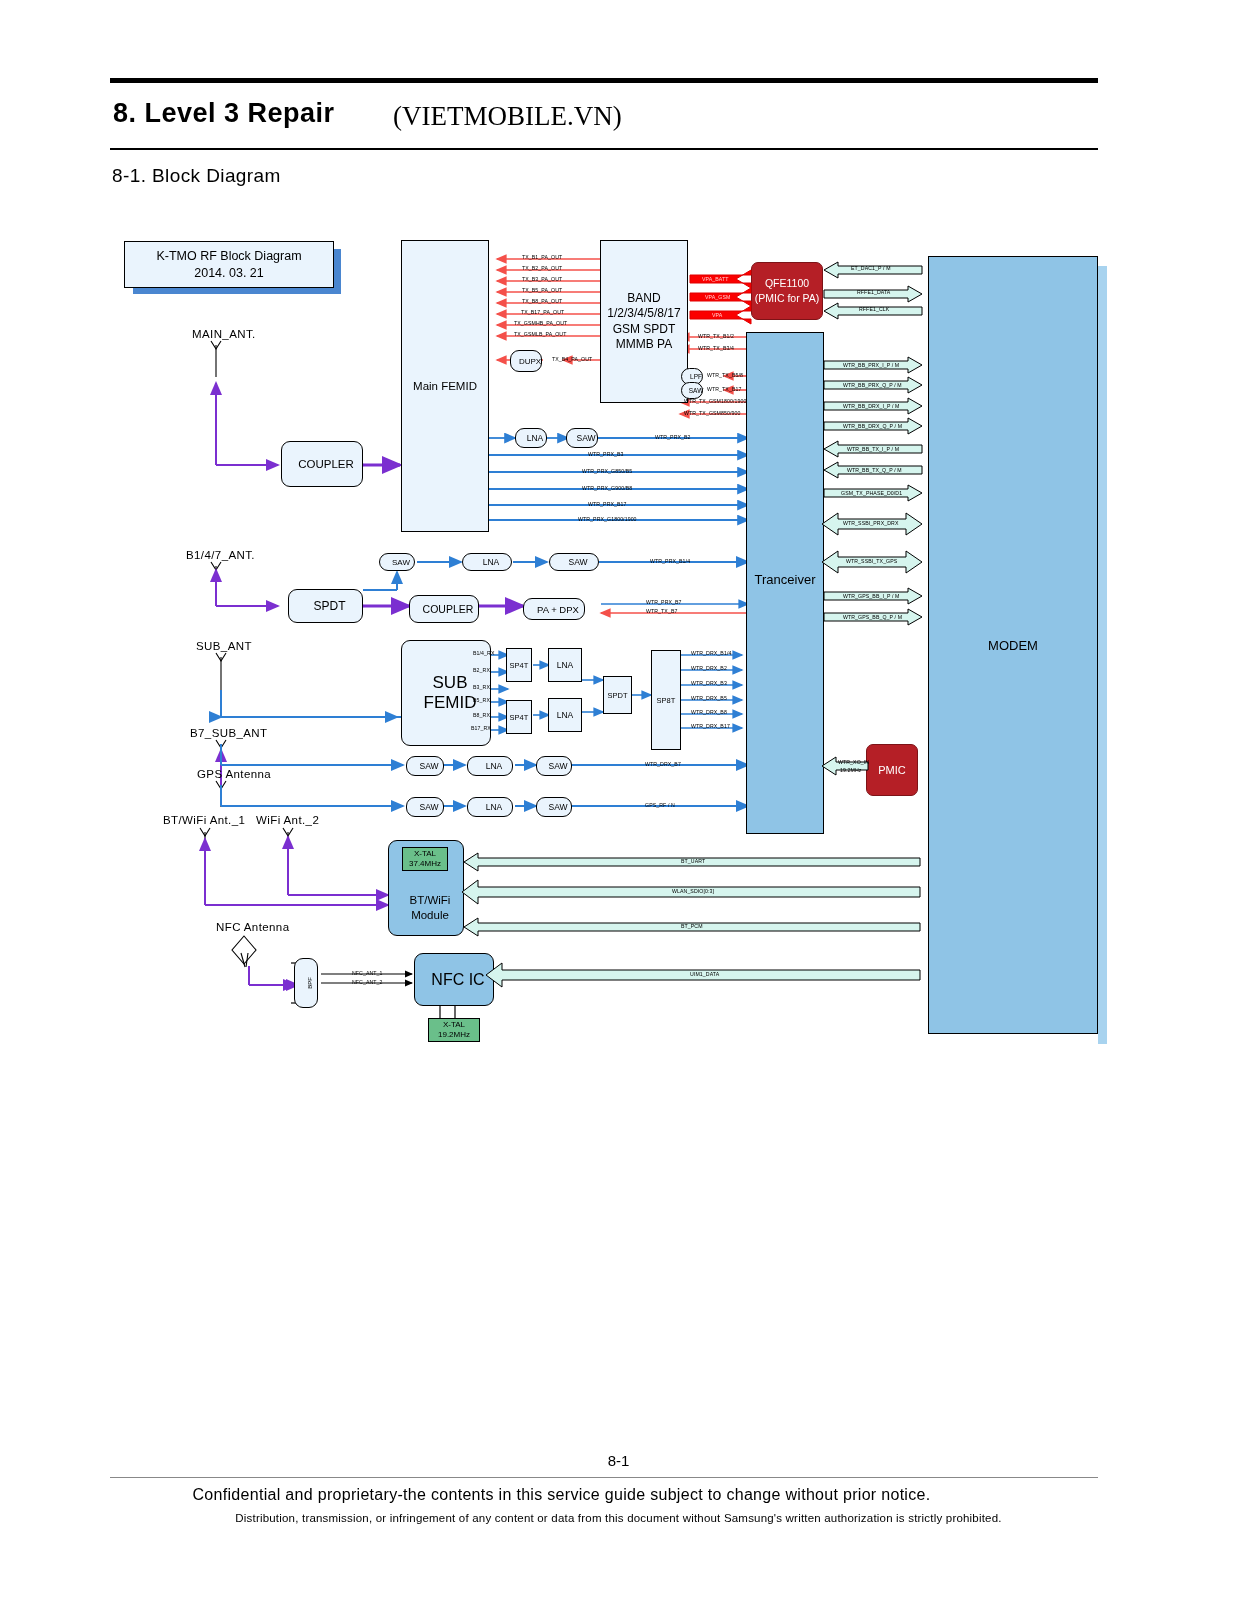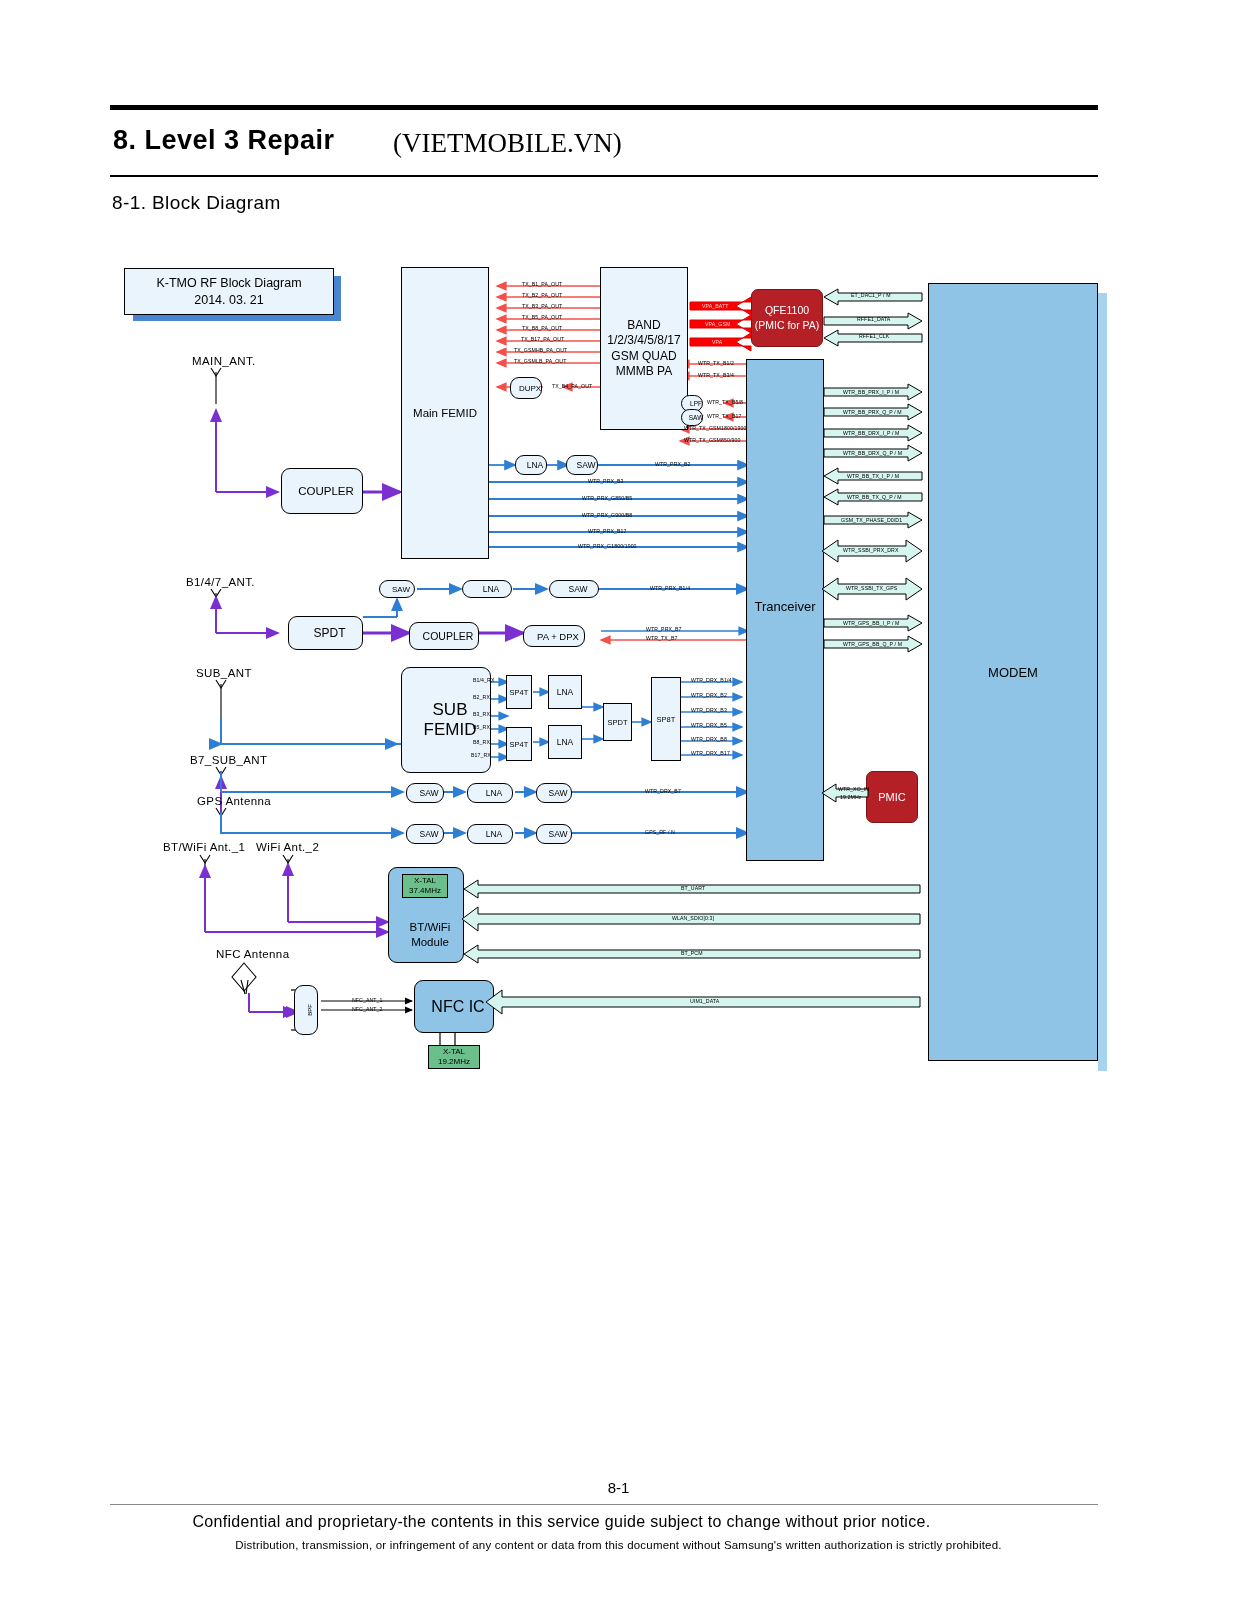--- a/index.html
+++ b/index.html
@@ -1,17 +1,17 @@
 <!DOCTYPE html>
 <html><head>
 <meta charset="utf-8">
 <style>
   html,body{margin:0;padding:0;background:#fff;}
   body{width:1237px;height:1600px;font-family:"Liberation Sans",sans-serif;color:#000;position:relative;overflow:hidden;}
-  .page{position:absolute;inset:0;margin-top:27px;}
+  .page{position:absolute;inset:0;}
 
   
   .hdr-rule-top{position:absolute;left:110px;top:78px;width:988px;height:5px;background:#000;}
   .hdr-rule-bot{position:absolute;left:110px;top:148px;width:988px;height:2px;background:#000;}
   .hdr-title{position:absolute;left:113px;top:98px;font-size:27px;font-weight:bold;letter-spacing:.5px;}
   .hdr-sub{position:absolute;left:393px;top:101px;font-family:"Liberation Serif",serif;font-size:27px;}
   .sec-title{position:absolute;left:112px;top:165px;font-size:19px;letter-spacing:.4px;}
 
   
   .pg-num{position:absolute;left:0;top:1452px;width:1237px;text-align:center;font-size:15px;}
@@ -240,21 +240,21 @@
   <div class="lbl-ant" style="left:197px;top:768px;text-align:right;">GPS Antenna</div>
   <div class="lbl-ant" style="left:163px;top:814px;">BT/WiFi Ant._1</div>
   <div class="lbl-ant" style="left:256px;top:814px;">WiFi Ant._2</div>
   <div class="lbl-ant" style="left:216px;top:921px;">NFC Antenna</div>
 
   <div class="blk b-lblue" style="left:401px;top:240px;width:88px;height:292px;font-size:11.5px;">Main FEMID</div>
 
   <div class="blk b-lblue" style="left:600px;top:240px;width:88px;height:163px;flex-direction:column;font-size:12px;line-height:1.28;">
     <span>BAND</span>
     <span>1/2/3/4/5/8/17</span>
-    <span>GSM QUAD</span>
+    <span>GSM SPDT</span>
     <span>MMMB PA</span>
   </div>
 
   <div class="blk b-red" style="left:751px;top:262px;width:72px;height:58px;flex-direction:column;font-size:10.5px;line-height:1.4;">
     <span>QFE1100</span>
     <span>(PMIC for PA)</span>
   </div>
 
   <div class="blk b-blue" style="left:746px;top:332px;width:78px;height:502px;font-size:13px;align-items:center;">
     
@@ -276,21 +276,21 @@
 
   <div class="blk b-lblue rnd" style="left:523px;top:598px;width:62px;height:22px;font-size:9.5px;">PA + DPX</div>
 
   <div class="blk b-lblue rnd" style="left:401px;top:640px;width:90px;height:106px;font-size:17px;text-align:center;">SUB FEMID</div>
 
   <div class="blk b-lblue rnd-s" style="left:506px;top:648px;width:26px;height:34px;font-size:7.5px;">SP4T</div>
   <div class="blk b-lblue rnd-s" style="left:506px;top:700px;width:26px;height:34px;font-size:7.5px;">SP4T</div>
   <div class="blk b-lblue rnd-s" style="left:548px;top:648px;width:34px;height:34px;font-size:8.5px;">LNA</div>
   <div class="blk b-lblue rnd-s" style="left:548px;top:698px;width:34px;height:34px;font-size:8.5px;">LNA</div>
   <div class="blk b-lblue rnd-s" style="left:603px;top:676px;width:29px;height:38px;font-size:7.5px;">SPDT</div>
-  <div class="blk b-lblue rnd-s" style="left:651px;top:650px;width:30px;height:84px;font-size:7.5px;">SP8T</div>
+  <div class="blk b-lblue rnd-s" style="left:651px;top:650px;width:30px;height:100px;font-size:7.5px;">SP8T</div>
 
   <div class="blk b-lblue rnd" style="left:510px;top:350px;width:32px;height:22px;font-size:8px;">DUPX</div>
   <div class="blk b-lblue rnd" style="left:681px;top:368px;width:22px;height:17px;font-size:6.5px;border-radius:9px;">LPF</div>
   <div class="blk b-lblue rnd" style="left:681px;top:382px;width:22px;height:17px;font-size:6.5px;border-radius:9px;">SAW</div>
 
   <div class="blk b-lblue rnd" style="left:515px;top:428px;width:32px;height:20px;font-size:8.5px;">LNA</div>
   <div class="blk b-lblue rnd" style="left:566px;top:428px;width:32px;height:20px;font-size:8.5px;">SAW</div>
 
   <div class="blk b-lblue rnd" style="left:379px;top:553px;width:36px;height:18px;font-size:8px;">SAW</div>
   <div class="blk b-lblue rnd" style="left:462px;top:553px;width:50px;height:18px;font-size:8.5px;">LNA</div>

